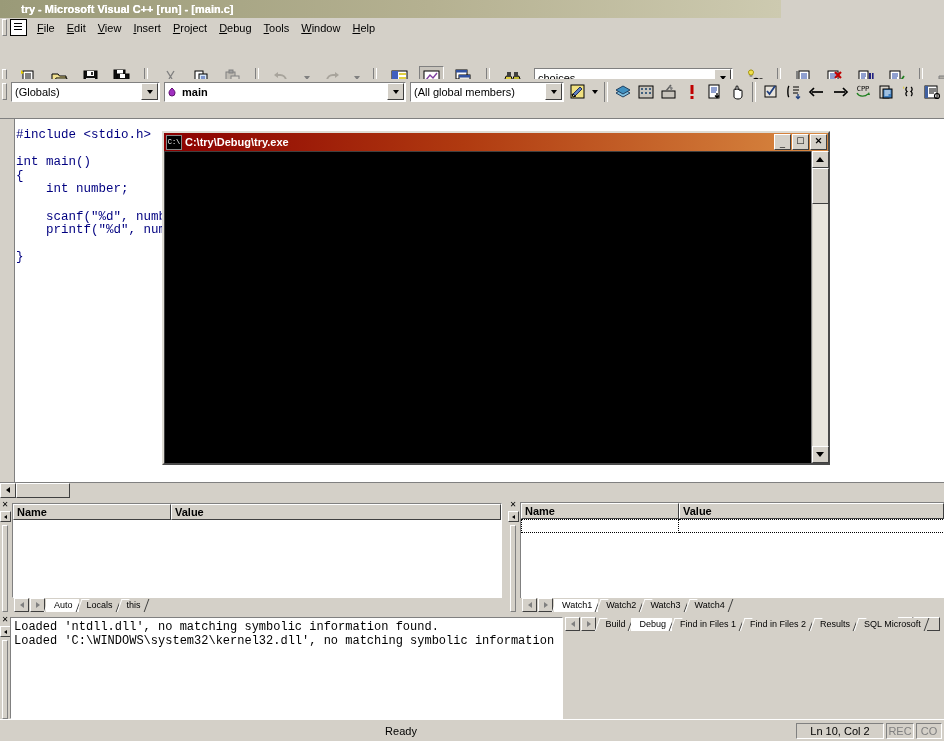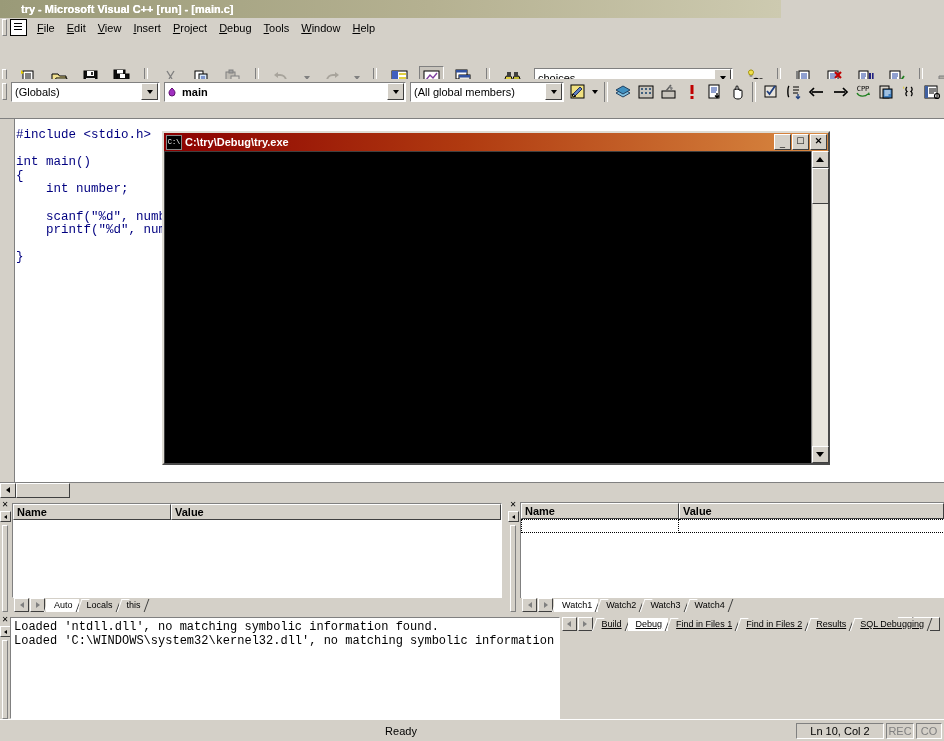--- a/index.html
+++ b/index.html
@@ -623,33 +623,33 @@
           <span class="arrow-lt-s"></span>
         </span>
       <span class="dock-grip"></span>
     </div>
     <div style="flex:1 1 auto;display:flex;flex-direction:row;padding:2px 2px 0 0;box-sizing:border-box;">
       <div style="flex:1 1 auto;background:#fff;border-top:1px solid #808080;border-left:1px solid #808080;border-right:1px solid #fff;border-bottom:1px solid #fff;overflow:hidden;">
         <div id="out-text">Loaded 'ntdll.dll', no matching symbolic information found.
 Loaded 'C:\WINDOWS\system32\kernel32.dll', no matching symbolic information found.</div>
       </div>
       <div class="tabstrip" style="justify-content:space-between;">
-        <span style="display:flex;align-items:flex-end;text-decoration:underline;">
+        <span style="display:flex;align-items:flex-end;">
           <span class="tab-nav">
               <span class="arrow-lt" style="border-right-color:#808080"></span>
             </span>
           <span class="tab-nav">
               <span class="arrow-rt" style="border-left-color:#808080"></span>
             </span>
           <span class="tab">Build</span>
           <span class="tab active">Debug</span>
           <span class="tab">Find in Files 1</span>
           <span class="tab">Find in Files 2</span>
           <span class="tab">Results</span>
-          <span class="tab">SQL Debugging</span>
+          <span class="tab">SQL Microsoft</span>
         </span>
         <span style="display:flex;align-items:flex-end;padding-right:2px;">
           <span class="tab-nav">
               <span class="arrow-lt"></span>
             </span>
           <span style="width:24px;height:12px;background:#d4d0c8;border-top:1px solid #fff;border-left:1px solid #fff;border-right:1px solid #404040;border-bottom:1px solid #404040;"></span>
         </span>
       </div>
     </div>
   </div>

